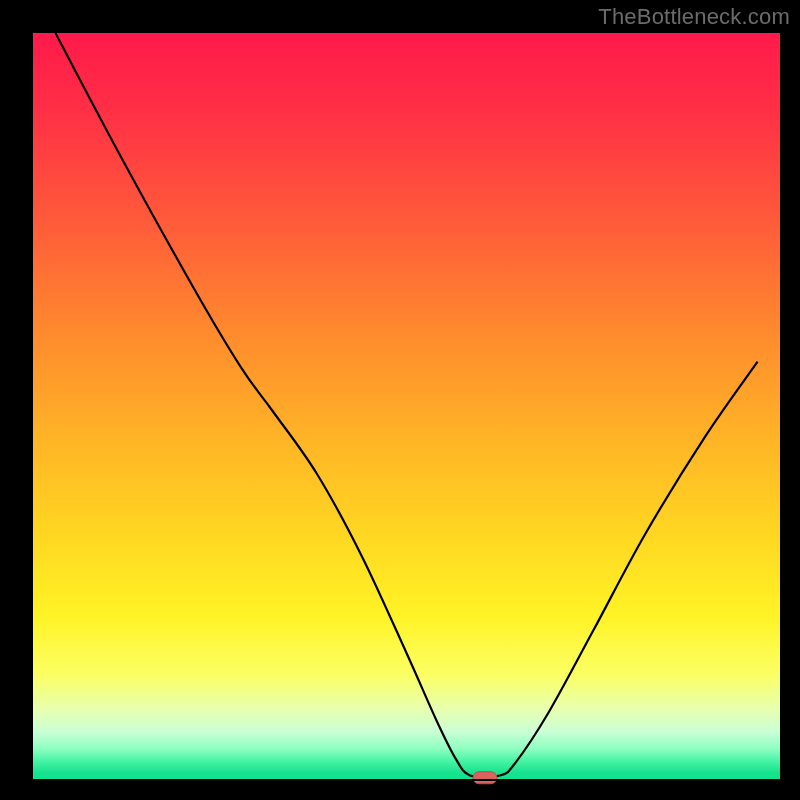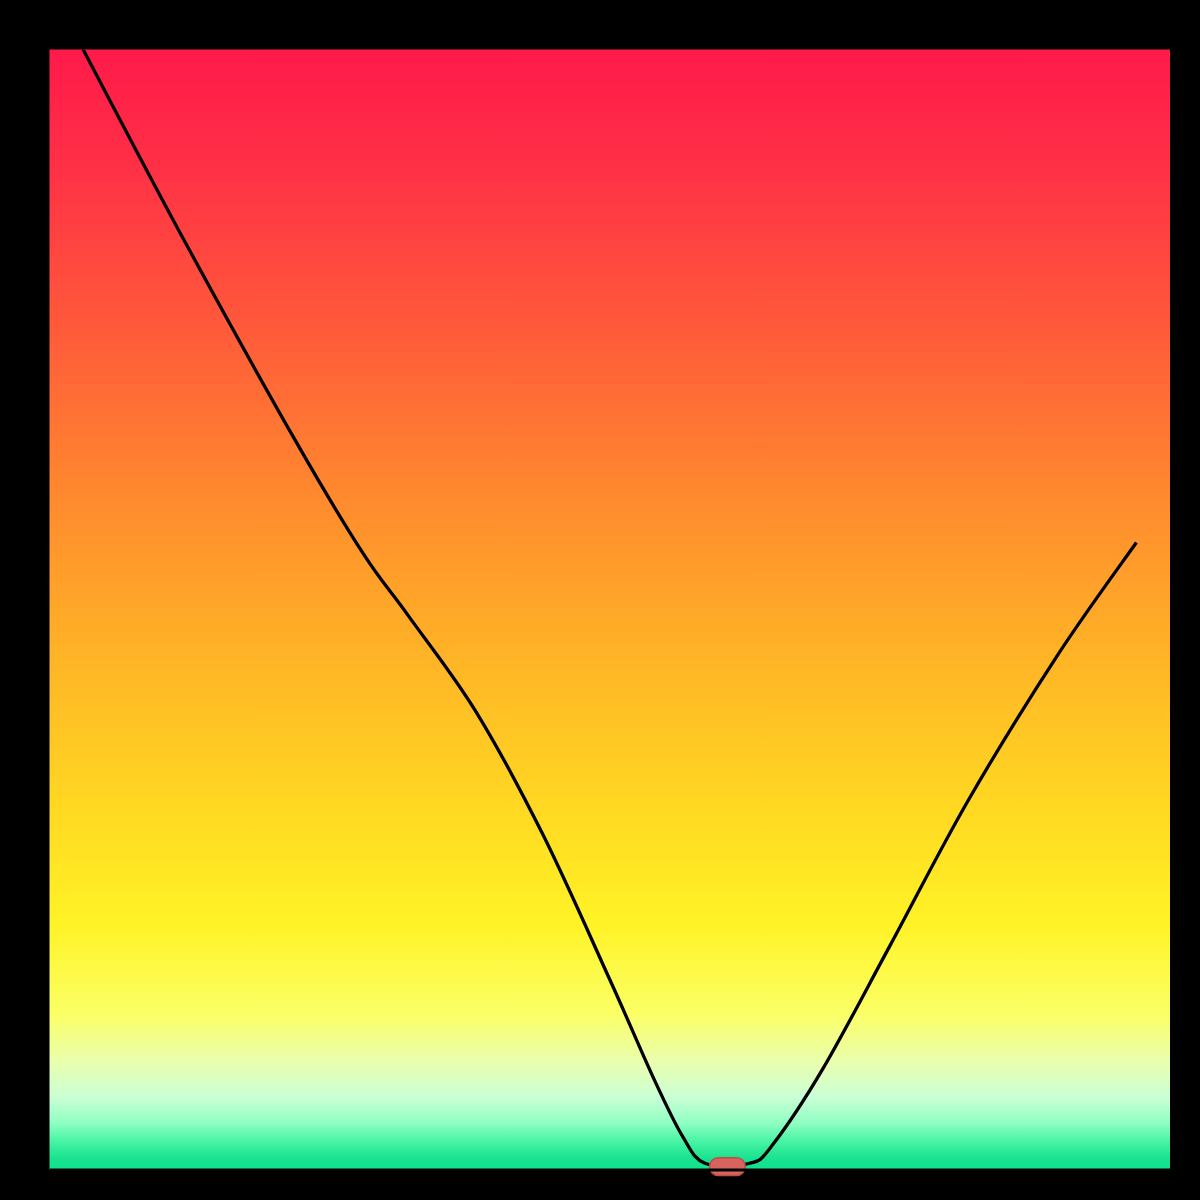--- a/index.html
+++ b/index.html
@@ -30,20 +30,21 @@
   svg {
     position: absolute;
     top: 0;
     left: 0;
   }
 </style>
 </head>
 <body>
 
 <div class="stage">
+  <div class="attribution">TheBottleneck.com</div>
 
   <svg id="chart-svg" width="800" height="800">
     <defs>
       <linearGradient id="bg-grad" x1="0" y1="0" x2="0" y2="1">
           <stop offset="0.00%" stop-color="#ff1a4a"></stop>
           <stop offset="10.00%" stop-color="#ff2f46"></stop>
           <stop offset="25.00%" stop-color="#ff5a3a"></stop>
           <stop offset="40.00%" stop-color="#ff8a2e"></stop>
           <stop offset="55.00%" stop-color="#ffb626"></stop>
           <stop offset="68.00%" stop-color="#ffd922"></stop>

